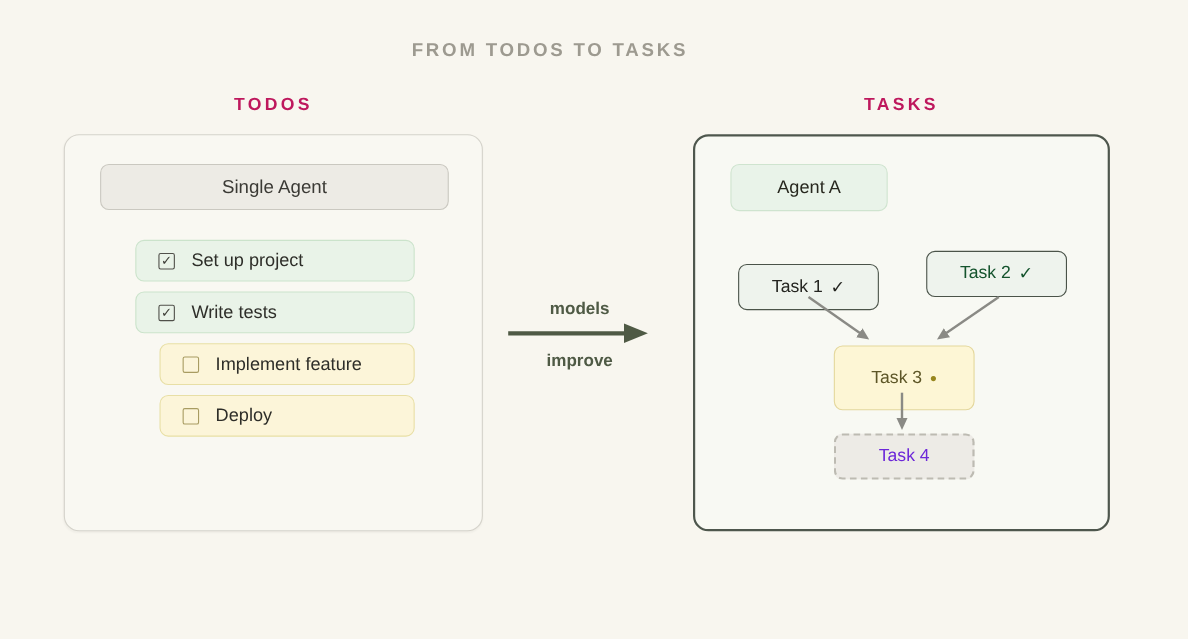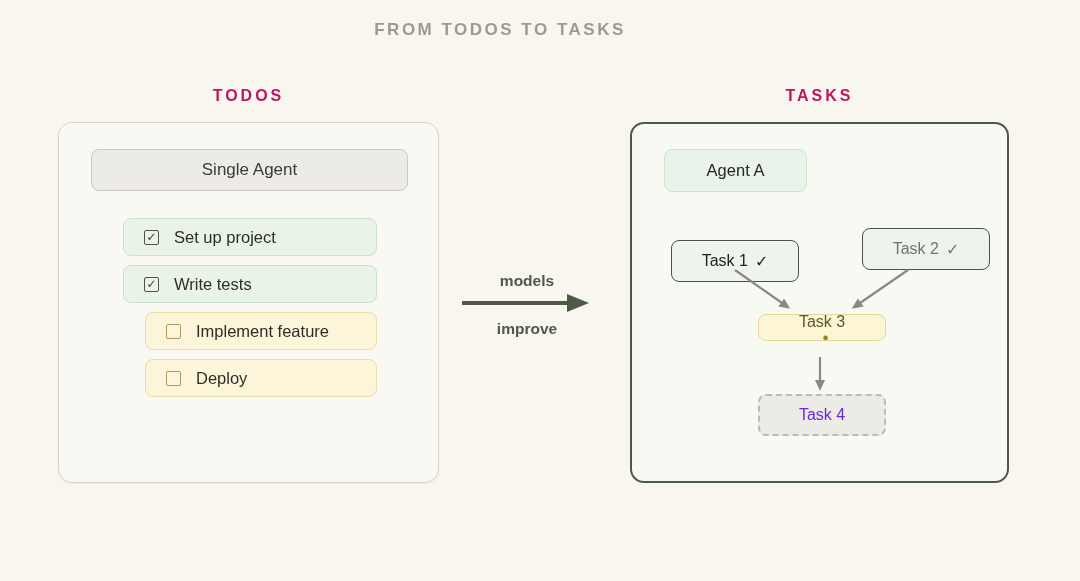--- a/index.html
+++ b/index.html
@@ -9,21 +9,21 @@
   }
   .canvas {
     position: relative;
     width: 1080px;
     height: 581px;
     background: #f8f6ef;
     overflow: hidden;
   }
   .main-title {
     position: absolute;
-    top: 20px; left: 0; width: 1000px;
+    top: 36px; left: 0; width: 1000px;
     text-align: center;
     font-size: 17px;
     font-weight: bold;
     letter-spacing: 2.5px;
     color: #9d9a90;
   }
   .panel-header {
     position: absolute;
     top: 87px;
     text-align: center;
@@ -135,22 +135,22 @@
 
   .task-box {
     position: absolute;
     width: 128px;
     border-radius: 8px;
     display: flex; align-items: center; justify-content: center;
     font-size: 16px;
     box-sizing: border-box;
   }
   .task-1 { left: 39px;  top: 104px; height: 42px; background: #eef3ed; border: 1.5px solid #4a5349; color: #242420; margin-top: 12px; }
-  .task-2 { left: 230px; top: 104px; height: 42px; background: #eef3ed; border: 1.5px solid #4a5349; color: #737373; }
-  .task-3 { left: 126px; top: 190px; height: 27px; background: #fdf6d5; border: 1.5px solid #e4d79c; color: #5d5627; flex-direction: column; }
+  .task-2 { left: 210px; top: 104px; height: 42px; background: #eef3ed; border: 1.5px solid #4a5349; color: #14532d; }
+  .task-3 { left: 126px; top: 190px; height: 59px; background: #fdf6d5; border: 1.5px solid #e4d79c; color: #5d5627; }
   .task-4 { left: 126px; top: 270px; height: 42px; background: #edebe6; border: 2px dashed #bdbbb2; color: #6d28d9; }
 
   .status-glyph { margin-left: 7px; }
   .task-1 .status-glyph, .task-2 .status-glyph { font-size: 16px; }
   .task-3 .status-glyph { color: #97861e; font-size: 11px; }
 
   .arrow-layer {
     position: absolute;
     top: 0; left: 0;
     width: 1080px; height: 581px;

